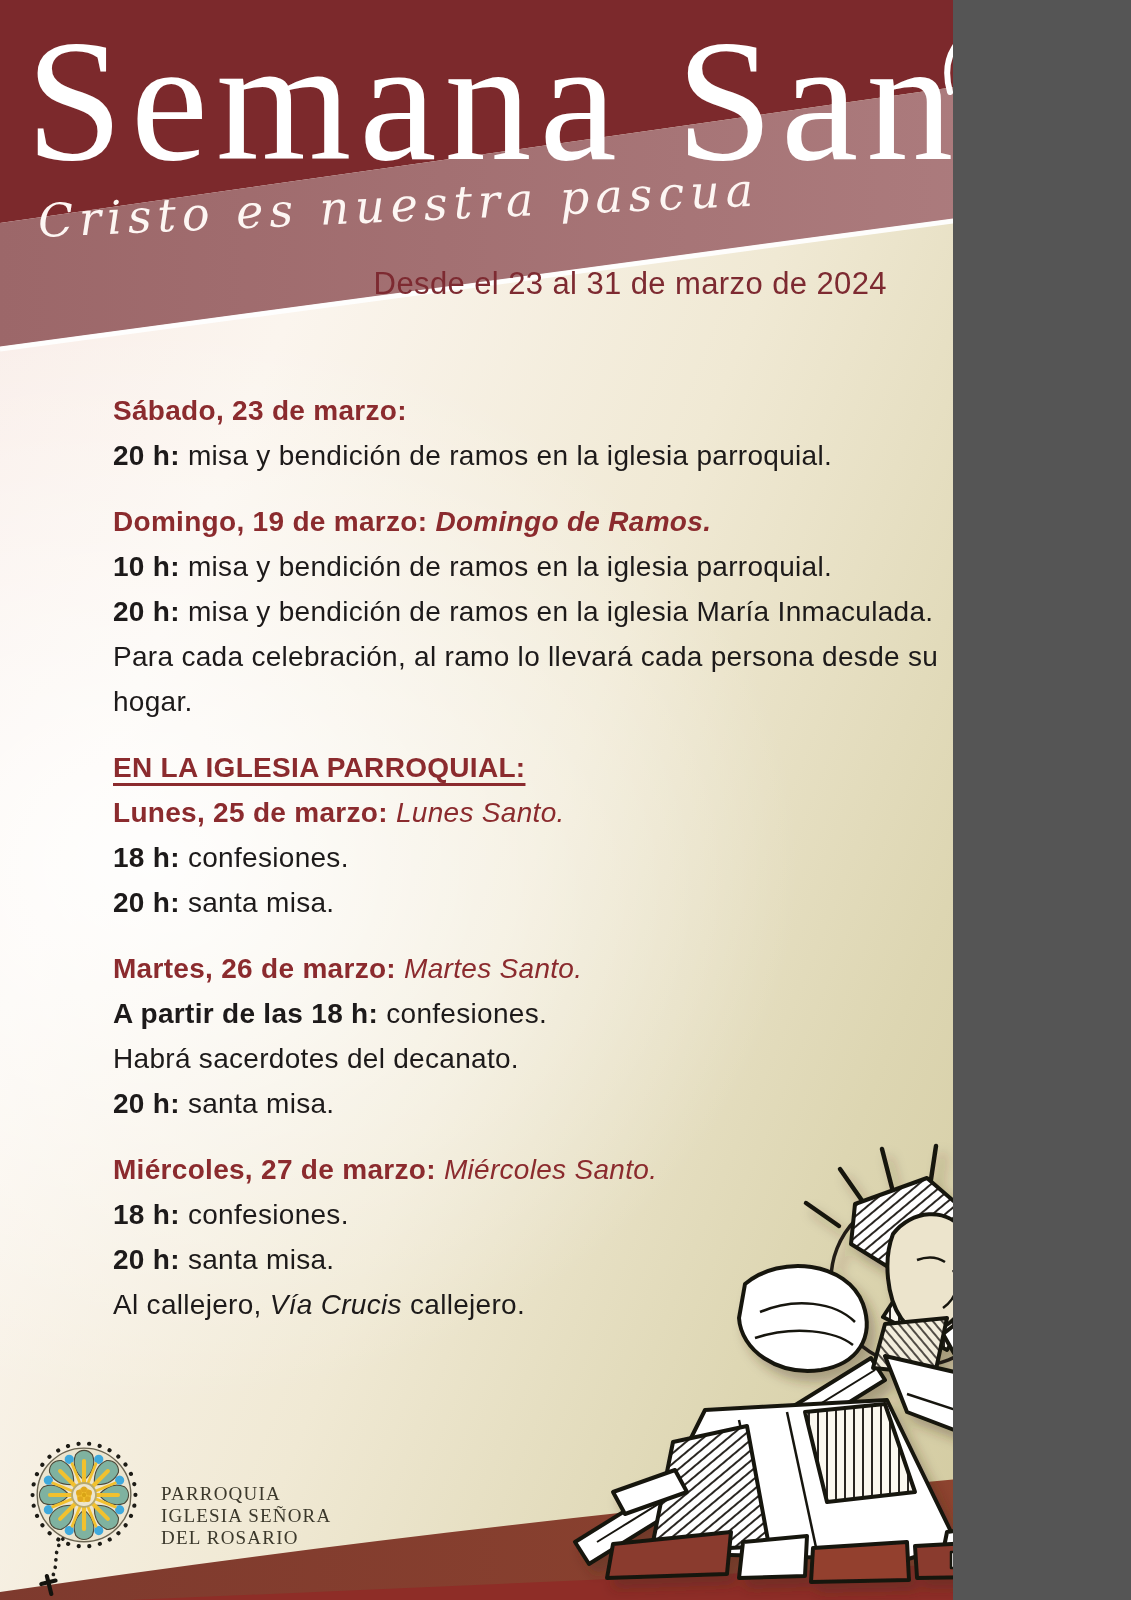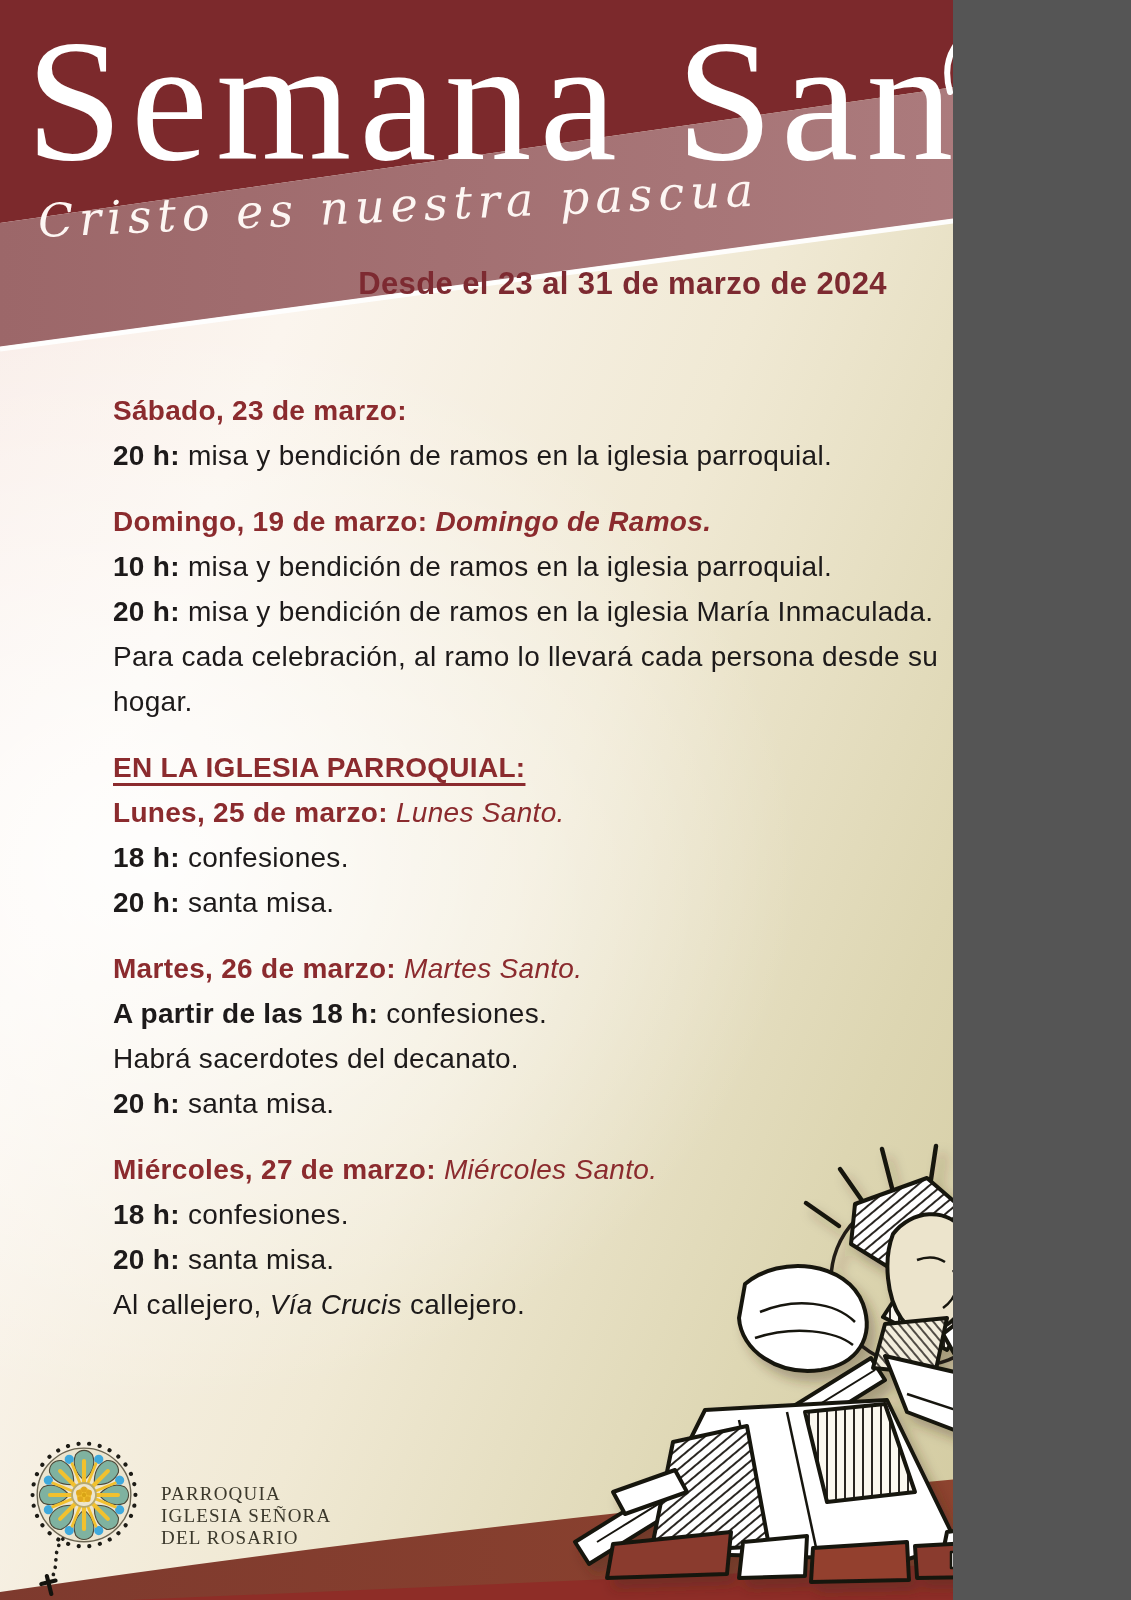--- a/index.html
+++ b/index.html
@@ -18,21 +18,21 @@
     font-size:174px;line-height:1.05;letter-spacing:8px;color:#ffffff;white-space:nowrap;
   }
   .tagline{
     position:absolute;left:38px;top:194px;margin:0;
     font-family:"DejaVu Serif", serif;font-style:italic;font-weight:normal;
     font-size:46px;letter-spacing:6px;color:#fdf6f3;white-space:nowrap;
     transform:rotate(-2.5deg);transform-origin:left center;
   }
   .date-range{
     position:absolute;right:66px;top:266px;margin:0;
-    font-size:31px;font-weight:bold;letter-spacing:.4px;
+    font-size:31px;font-weight:normal;letter-spacing:.4px;
     color:var(--date-maroon,#7d2a31);white-space:nowrap;
   }
   
   .schedule{position:absolute;left:113px;top:368px;width:980px;margin-top:20px;}
   .sched-section{margin:0 0 21px 0;}
   .sched-line{margin:0;white-space:nowrap;font-size:28px;line-height:45px;
     letter-spacing:.3px;color:var(--text-black,#1d1a1a);}
   .st-mb {color:var(--heading-maroon,#8b2b2e);font-weight:bold;}
   .st-mbu{color:var(--heading-maroon,#8b2b2e);font-weight:bold;
           text-decoration:underline;text-decoration-thickness:3px;text-underline-offset:6px;}

